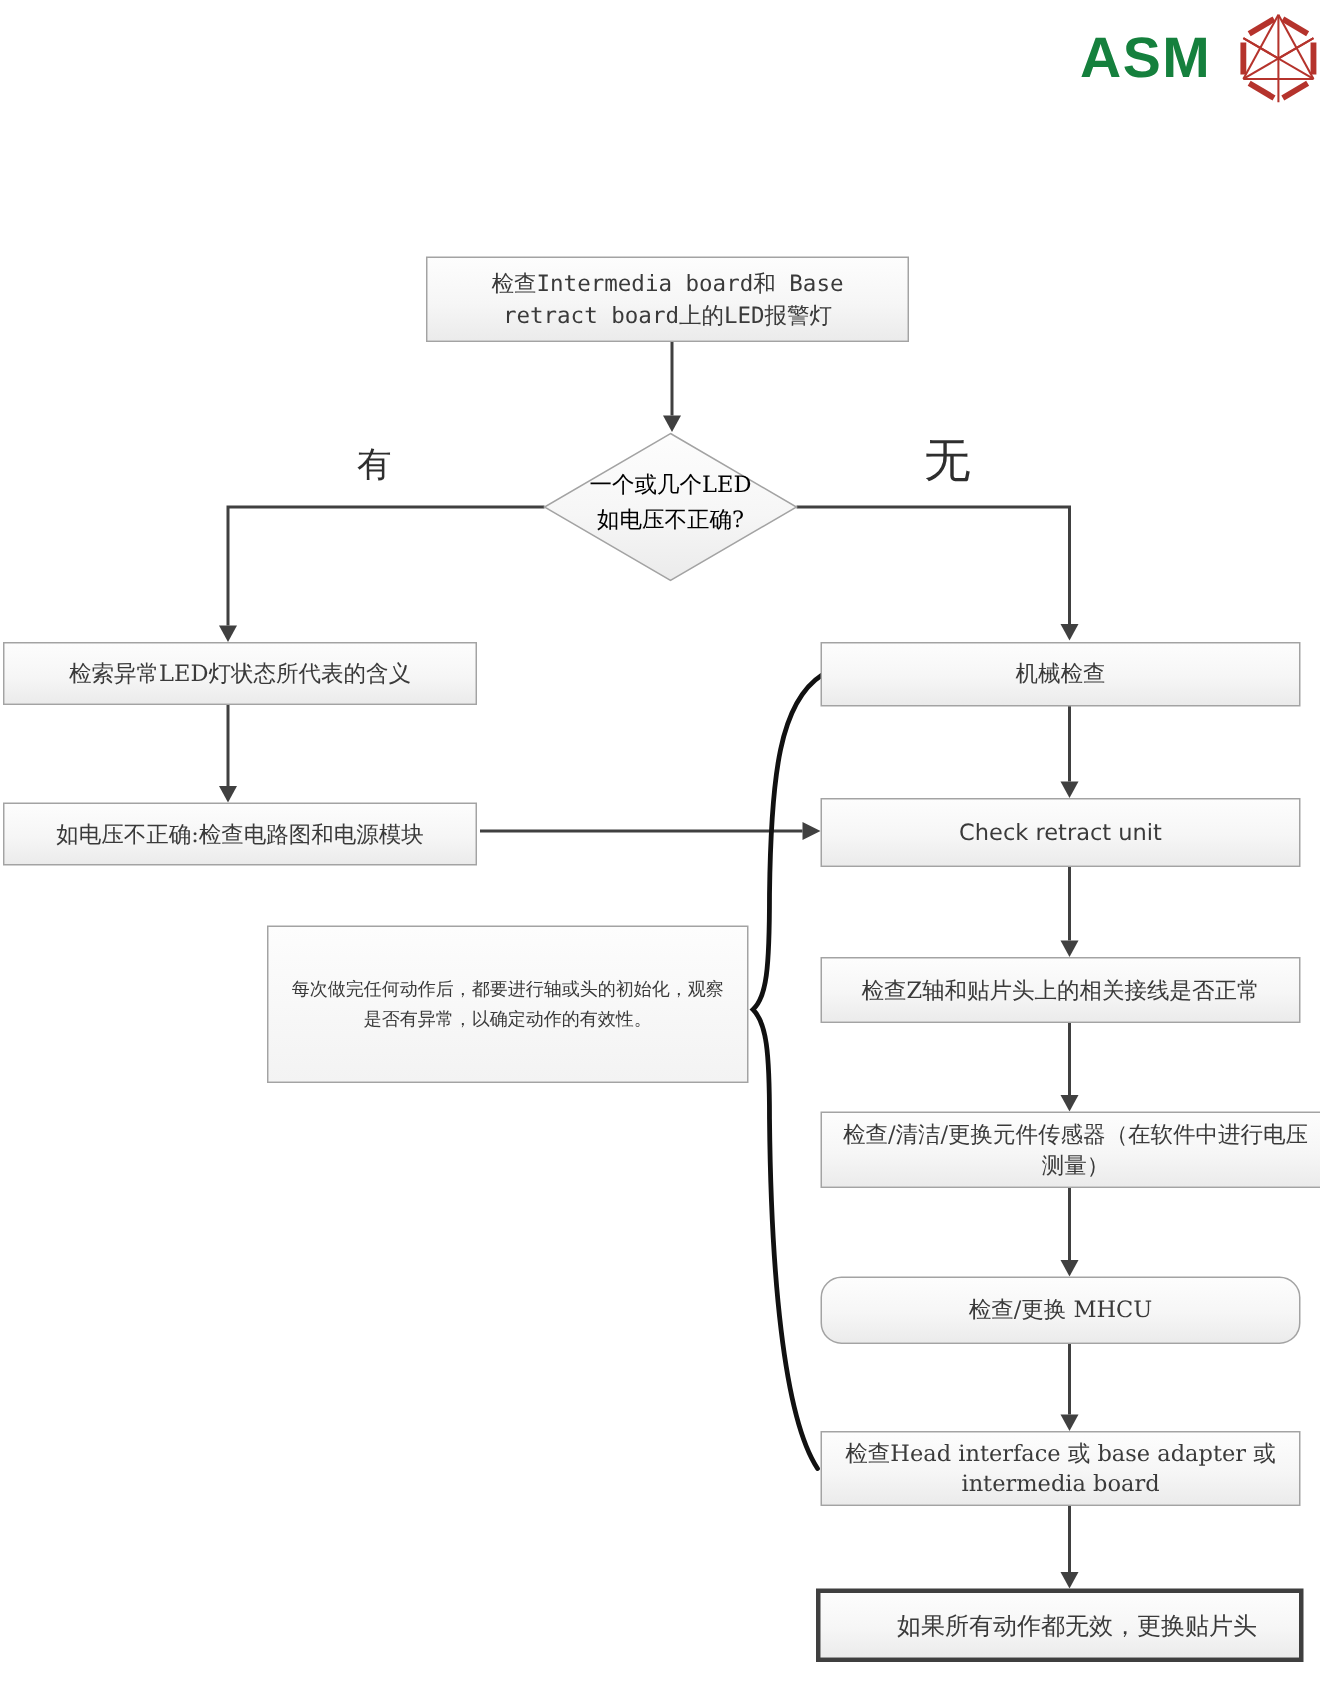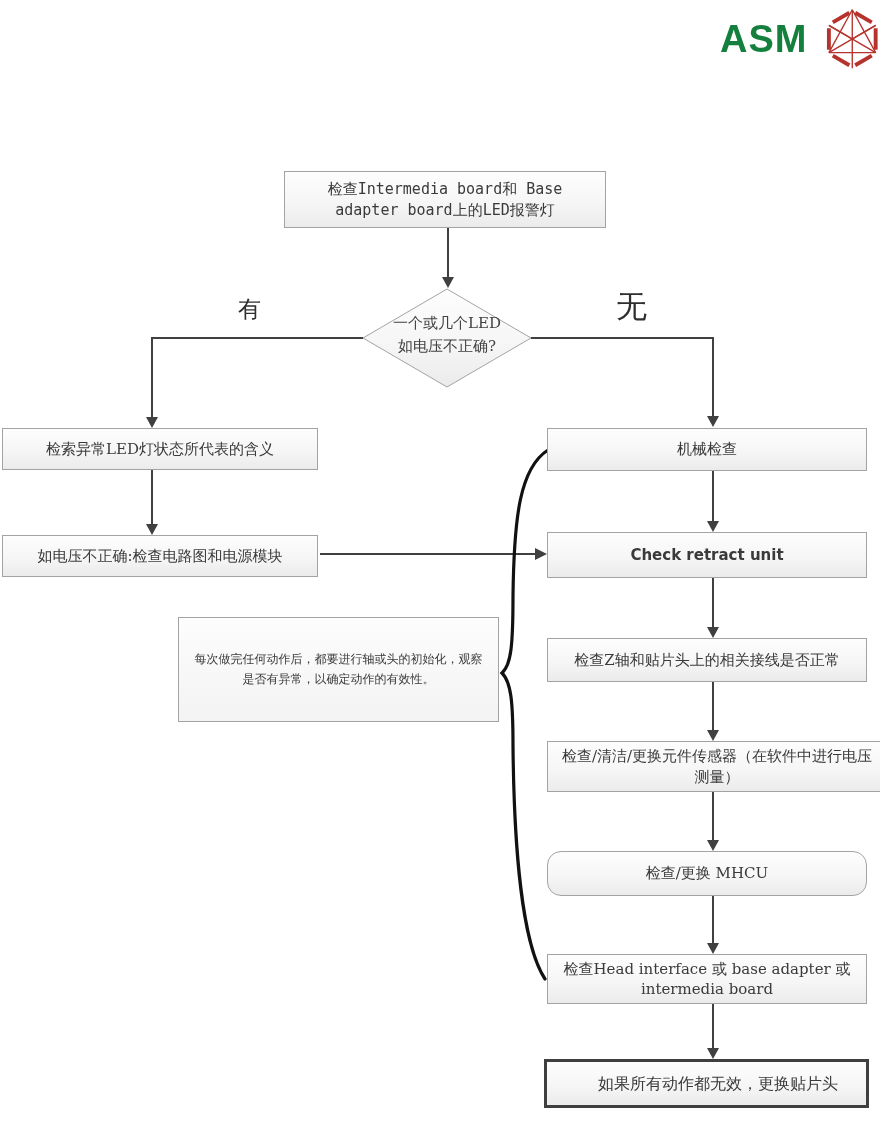--- a/index.html
+++ b/index.html
@@ -30,34 +30,34 @@
   .box.final{border:3px solid #3f3f3f;font-size:16px;}
   .note{
     position:absolute;z-index:2;box-sizing:border-box;
     border:1px solid #a3a3a3;
     background:linear-gradient(180deg,#fdfdfd 0%,#f3f3f3 100%);
     color:#3a3a3a;font-size:12px;line-height:1.6;
     display:flex;align-items:center;justify-content:center;text-align:center;
     padding:6px 10px;
   }
   .diamond-label{
-    position:absolute;z-index:3;color:#404040;font-size:15px;line-height:1.5;
+    position:absolute;z-index:3;color:#000000;font-size:15px;line-height:1.5;
     text-align:center;
   }
   .branch-label{position:absolute;z-index:3;color:#2e2e2e;}
   .branch-label.yes{left:238px;top:294px;font-size:23px;}
   .branch-label.no{left:616px;top:286px;font-size:31px;}
 
   
   .b-start{left:284px;top:171px;width:322px;height:57px;}
   .b-l1{left:2px;top:428px;width:316px;height:42px;}
   .b-l2{left:2px;top:535px;width:316px;height:42px;}
   .b-note{left:178px;top:617px;width:321px;height:105px;}
   .b-r1{left:547px;top:428px;width:320px;height:43px;}
-  .b-r2{left:547px;top:532px;width:320px;height:46px;font-weight:bold;}
+  .b-r2{left:547px;top:532px;width:320px;height:46px;}
   .b-r3{left:547px;top:638px;width:320px;height:44px;}
   .b-r4{left:547px;top:741px;width:340px;height:51px;}
   .b-r5{left:547px;top:851px;width:320px;height:45px;border-radius:14px;}
   .b-r6{left:547px;top:954px;width:320px;height:50px;}
   .b-final{left:544px;top:1059px;width:325px;height:49px;padding-left:31px;}
   .d-text{left:363px;top:312px;width:168px;}
 </style>
 </head>
 <body>
 
@@ -132,21 +132,21 @@
       <polygon points="707,943 719,943 713,954"></polygon>
       <polygon points="707,1048 719,1048 713,1059"></polygon>
     </g>
 
     <polygon points="447,289 531,338 447,387 363,338" fill="url(#boxgrad)" stroke="#a3a3a3" stroke-width="1"></polygon>
 
     <path d="M548,450 C520,468 514,516 513,596 C513,646 511,665 502,673 C511,682 513,701 513,746 C514,846 522,944 545,979" stroke="#111111" stroke-width="3.2" fill="none" stroke-linecap="round"></path>
   </svg>
 
   <div class="box mono b-start">
-    <span>检查Intermedia board和 Base adapter board上的LED报警灯</span>
+    <span>检查Intermedia board和 Base retract board上的LED报警灯</span>
   </div>
 
   <div class="diamond-label d-text">
     <div>一个或几个LED</div>
     <div>如电压不正确?</div>
   </div>
 
   <div class="branch-label yes">有</div>
   <div class="branch-label no">无</div>
 

